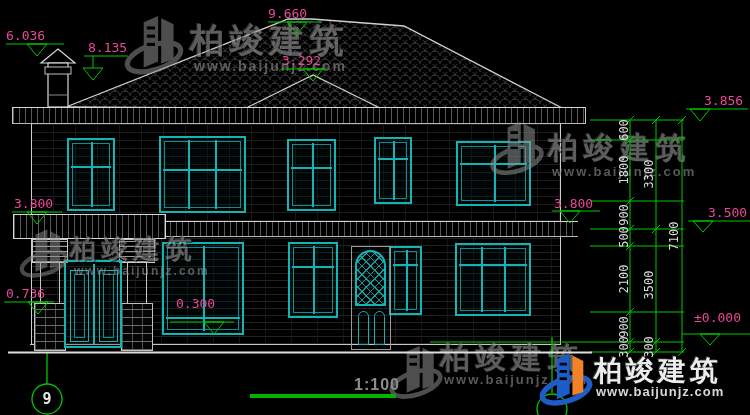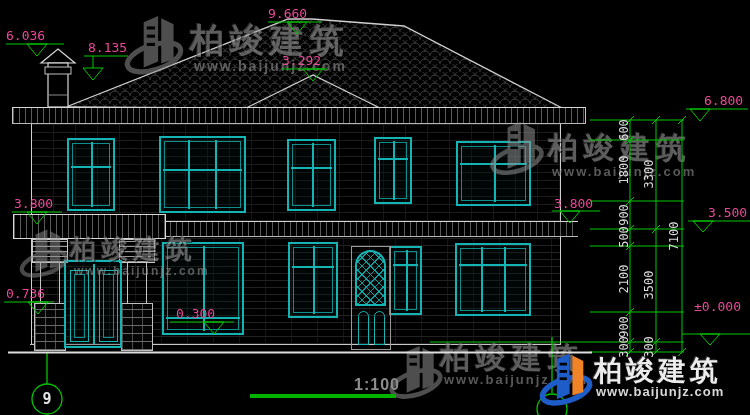--- a/index.html
+++ b/index.html
@@ -260,27 +260,27 @@
     </g>
     <g>
       <line x1="8" y1="352.5" x2="592" y2="352.5" stroke="#dedede" stroke-width="2"></line>
     </g>
   </svg>
 
   <span class="lvl" style="left:6px;top:28px;">6.036</span>
   <span class="lvl" style="left:88px;top:40px;text-align:center;">8.135</span>
   <span class="lvl" style="left:268px;top:6px;">9.660</span>
   <span class="lvl" style="left:282px;top:53px;">3.292</span>
-  <span class="lvl" style="left:704px;top:93px;">6.800</span>
+  <span class="lvl" style="left:704px;top:93px;">3.856</span>
   <span class="lvl" style="left:14px;top:196px;">3.800</span>
   <span class="lvl" style="left:554px;top:196px;">3.800</span>
   <span class="lvl" style="left:708px;top:205px;">3.500</span>
   <span class="lvl" style="left:6px;top:286px;">0.736</span>
-  <span class="lvl" style="left:176px;top:306px;">0.300</span>
-  <span class="lvl" style="left:694px;top:299px;">±0.000</span>
+  <span class="lvl" style="left:176px;top:296px;">0.300</span>
+  <span class="lvl" style="left:694px;top:310px;">±0.000</span>
 
   <span class="dim" style="left:624px;top:130px;">600</span>
   <span class="dim" style="left:624px;top:170px;">1800</span>
   <span class="dim" style="left:624px;top:215px;">900</span>
   <span class="dim" style="left:624px;top:237px;">500</span>
   <span class="dim" style="left:624px;top:279px;">2100</span>
   <span class="dim" style="left:624px;top:327px;">900</span>
   <span class="dim" style="left:624px;top:347px;">300</span>
   <span class="dim" style="left:649px;top:174px;">3300</span>
   <span class="dim" style="left:649px;top:285px;">3500</span>

